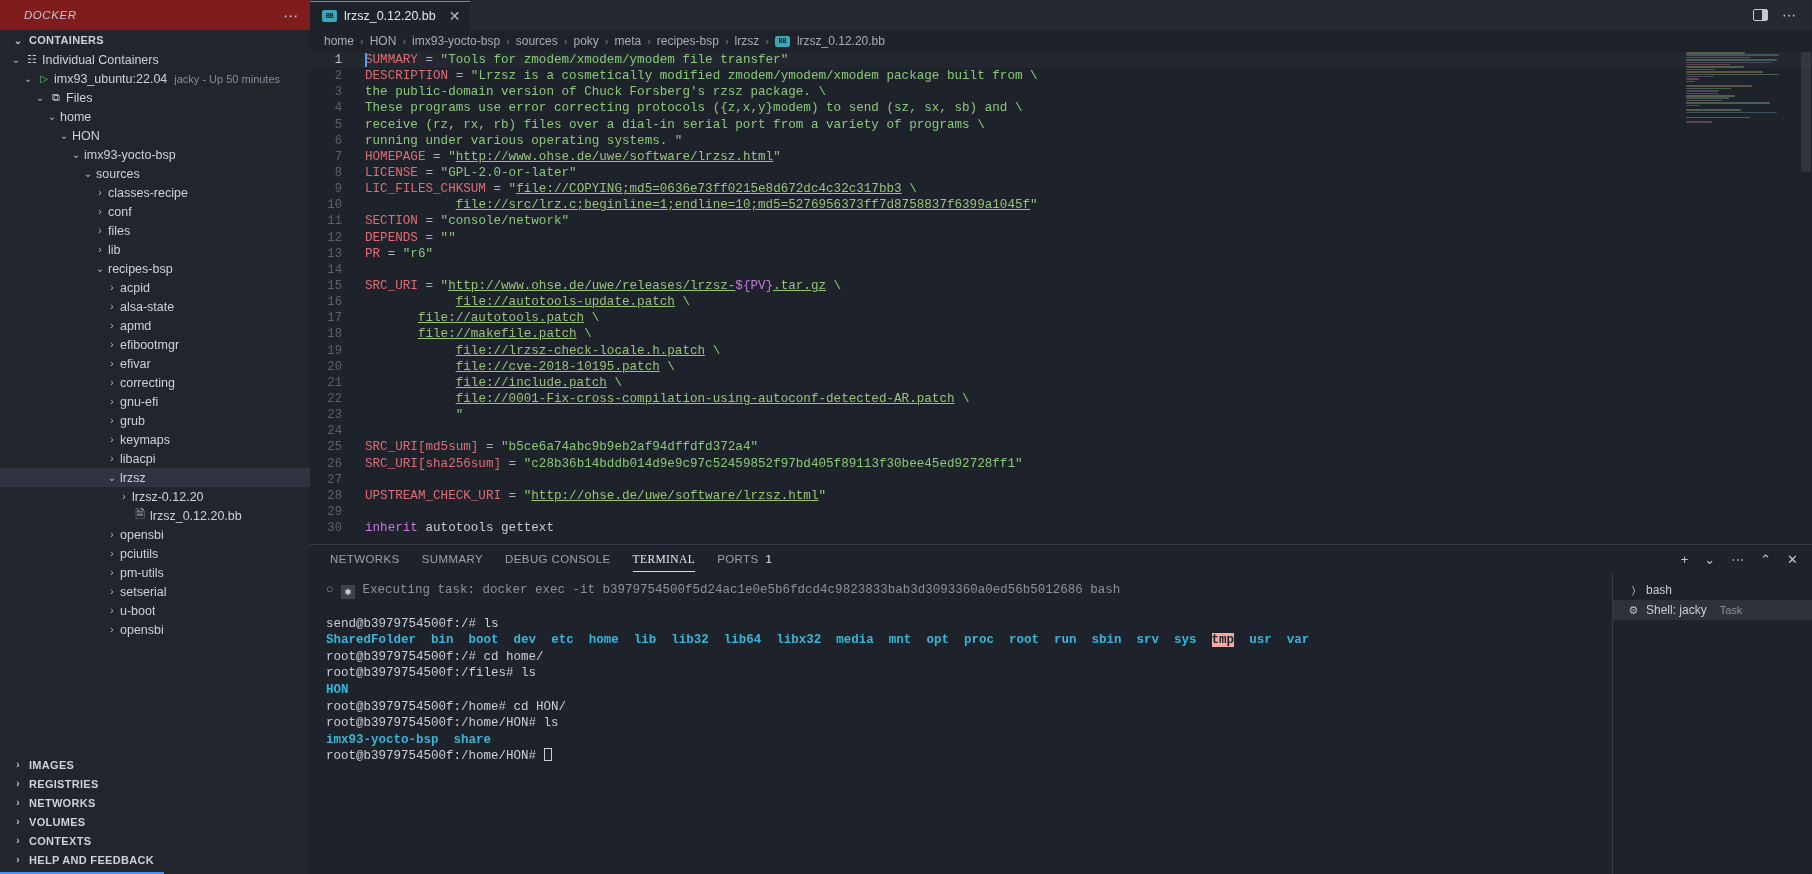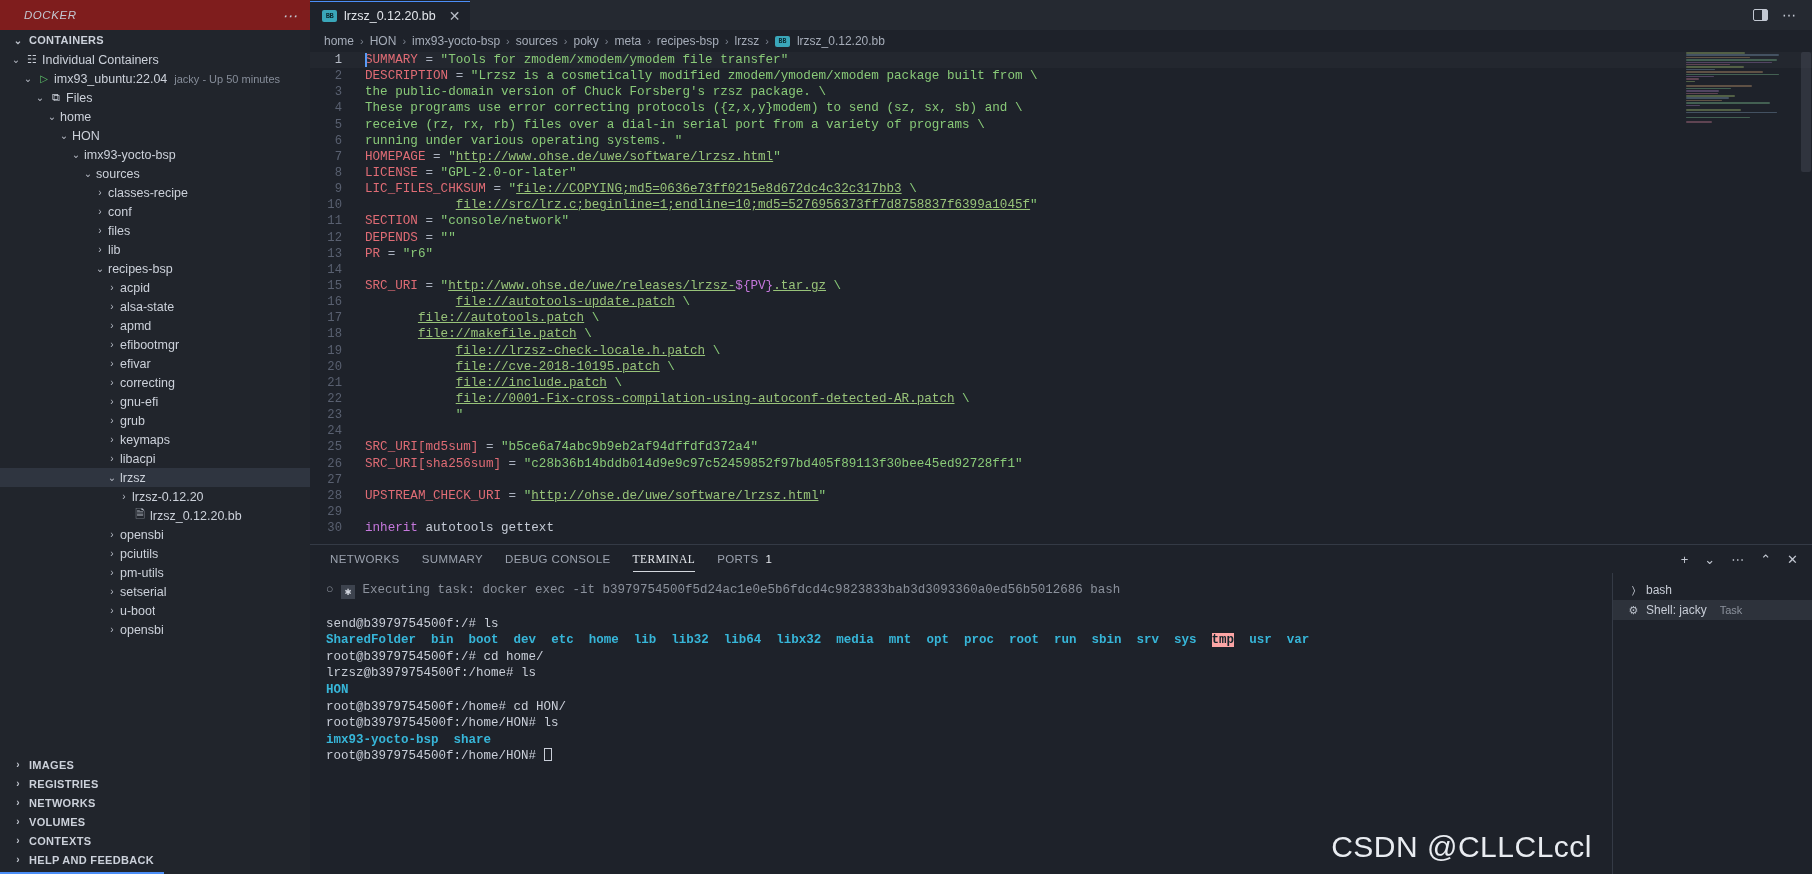--- a/index.html
+++ b/index.html
@@ -456,27 +456,26 @@
               <span class="pa">✕</span>
             </div>
         </div>
         <div class="panel-body">
           <div class="term">
             <pre class="termtext" id="termtext"><span class="t-dim">○</span> <span class="task-badge">✱</span> <span class="t-dim">Executing task: docker exec -it b3979754500f5d24ac1e0e5b6fdcd4c9823833bab3d3093360a0ed56b5012686 bash</span>
 
 <span>send@b3979754500f:/# ls</span>
 <span class="t-cyan">SharedFolder</span>  <span class="t-cyan">bin</span>  <span class="t-cyan">boot</span>  <span class="t-cyan">dev</span>  <span class="t-cyan">etc</span>  <span class="t-cyan">home</span>  <span class="t-cyan">lib</span>  <span class="t-cyan">lib32</span>  <span class="t-cyan">lib64</span>  <span class="t-cyan">libx32</span>  <span class="t-cyan">media</span>  <span class="t-cyan">mnt</span>  <span class="t-cyan">opt</span>  <span class="t-cyan">proc</span>  <span class="t-cyan">root</span>  <span class="t-cyan">run</span>  <span class="t-cyan">sbin</span>  <span class="t-cyan">srv</span>  <span class="t-cyan">sys</span>  <span class="t-hl">tmp</span>  <span class="t-cyan">usr</span>  <span class="t-cyan">var</span>
 <span>root@b3979754500f:/# cd home/</span>
-<span>lrzsz@b3979754500f:/home# ls</span>
+<span>root@b3979754500f:/files# ls</span>
 <span class="t-cyan">HON</span>
 <span>root@b3979754500f:/home# cd HON/</span>
 <span>root@b3979754500f:/home/HON# ls</span>
 <span class="t-cyan">imx93-yocto-bsp</span>  <span class="t-cyan">share</span>
 <span>root@b3979754500f:/home/HON# </span><span class="term-cursor"></span></pre>
-            <div class="watermark">CSDN @CLLCLccl</div>
           </div>
           <div class="term-side" id="term-side">
               <div class="ts-row">
                 <span class="ts-ic">〉</span>
                 <span>bash</span>
               </div>
               <div class="ts-row active">
                 <span class="ts-ic">⚙</span>
                 <span>Shell: jacky</span>
                 <span class="ts-task">Task</span>

